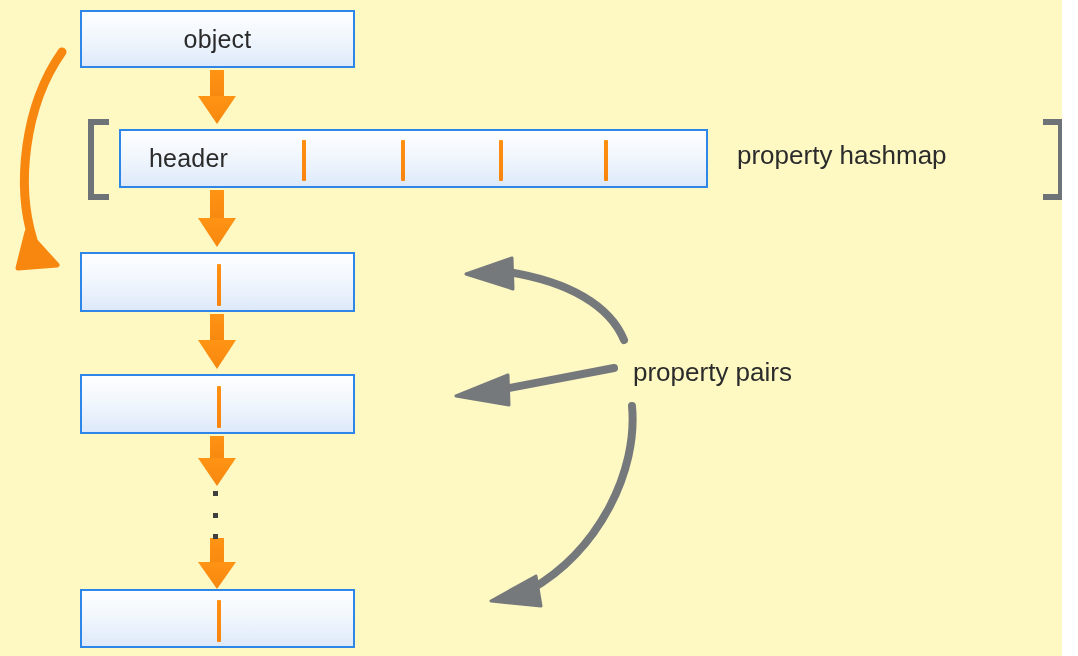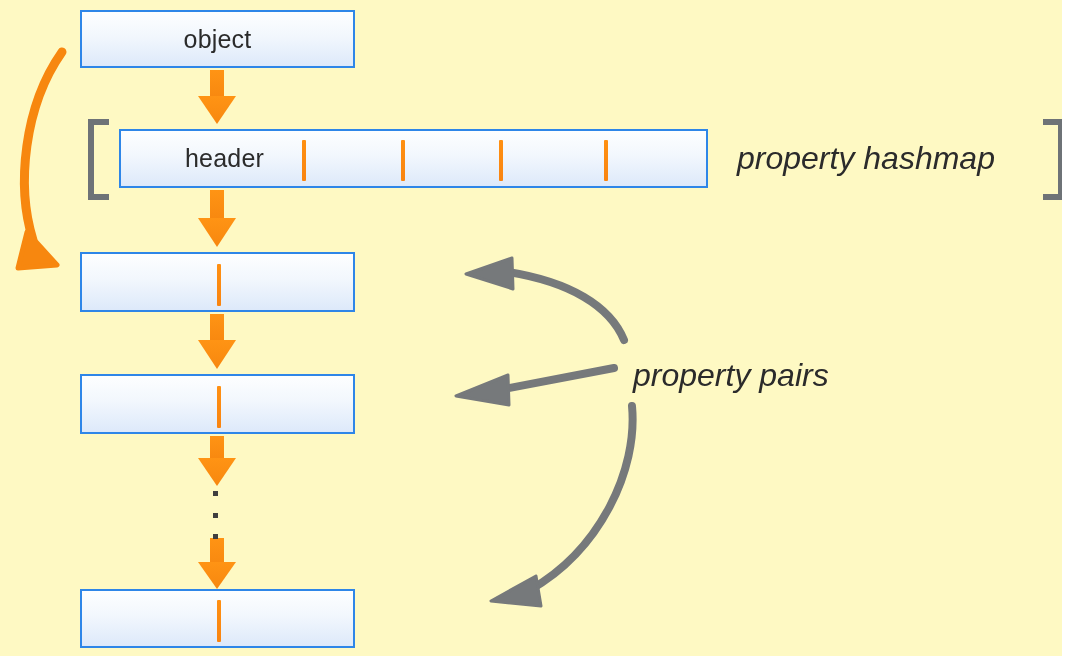--- a/index.html
+++ b/index.html
@@ -37,21 +37,21 @@
     position: relative;
     z-index: 3;
   }
   #box-object   { left: 80px;  top: 10px;  width: 275px; height: 58px; }
   #box-header   { left: 119px; top: 129px; width: 589px; height: 59px; }
   #box-pair-1   { left: 80px;  top: 252px; width: 275px; height: 60px; }
   #box-pair-2   { left: 80px;  top: 374px; width: 275px; height: 60px; }
   #box-pair-3   { left: 80px;  top: 589px; width: 275px; height: 59px; }
 
   
-  #box-header { justify-content: flex-start; padding-left: 64px; }
+  #box-header { justify-content: flex-start; padding-left: 28px; }
 
   
   .tick {
     position: absolute;
     width: 4px;
     background: #f7941e;
     background: linear-gradient(to bottom, #ff9012, #f98410);
     z-index: 2;
     border-radius: 1px;
   }
@@ -62,25 +62,24 @@
     left: 0; top: 0;
     width: 1078px;
     height: 656px;
     overflow: visible;
     pointer-events: none;
   }
 
   
   .free-label {
     position: absolute;
-    font-size: 32px;
+    font-size: 26px;
     color: #2b2b2b;
     line-height: 1;
     white-space: nowrap;
-    font-style: italic;
   }
   #label-hashmap { left: 737px; top: 142px; }
   #label-pairs   { left: 633px; top: 347px; margin-top: 12px; }
 
   
   #ellipsis {
     position: absolute;
     left: 212px;
     top: 491px;
     width: 6px;

